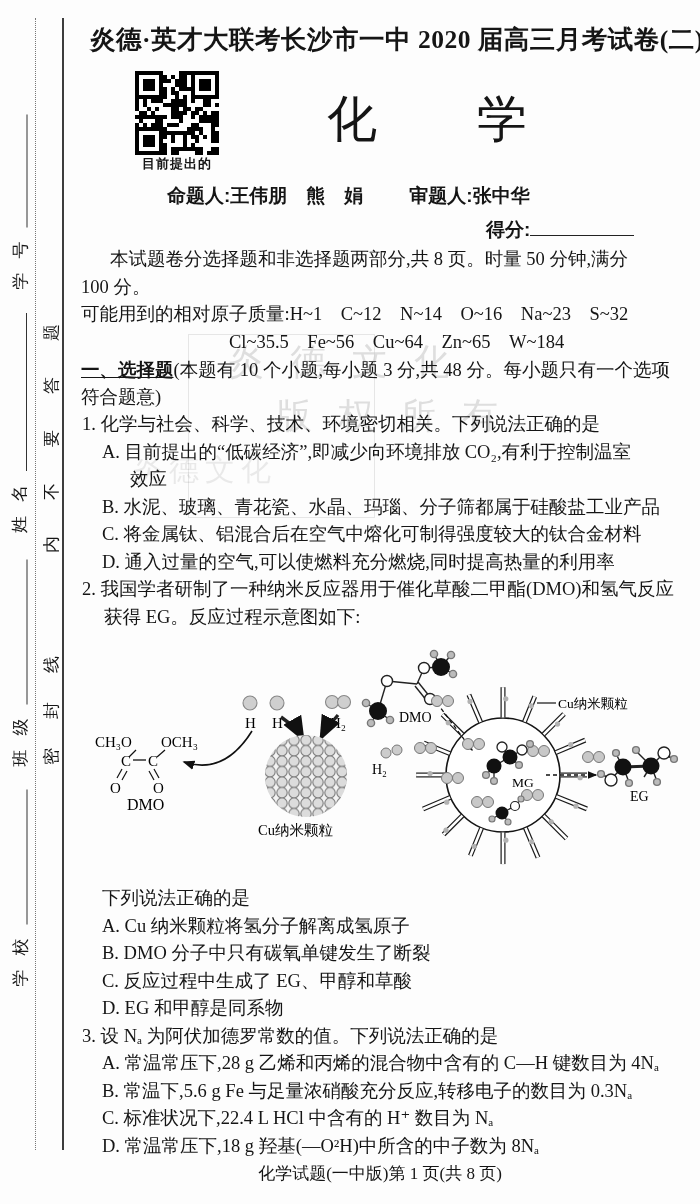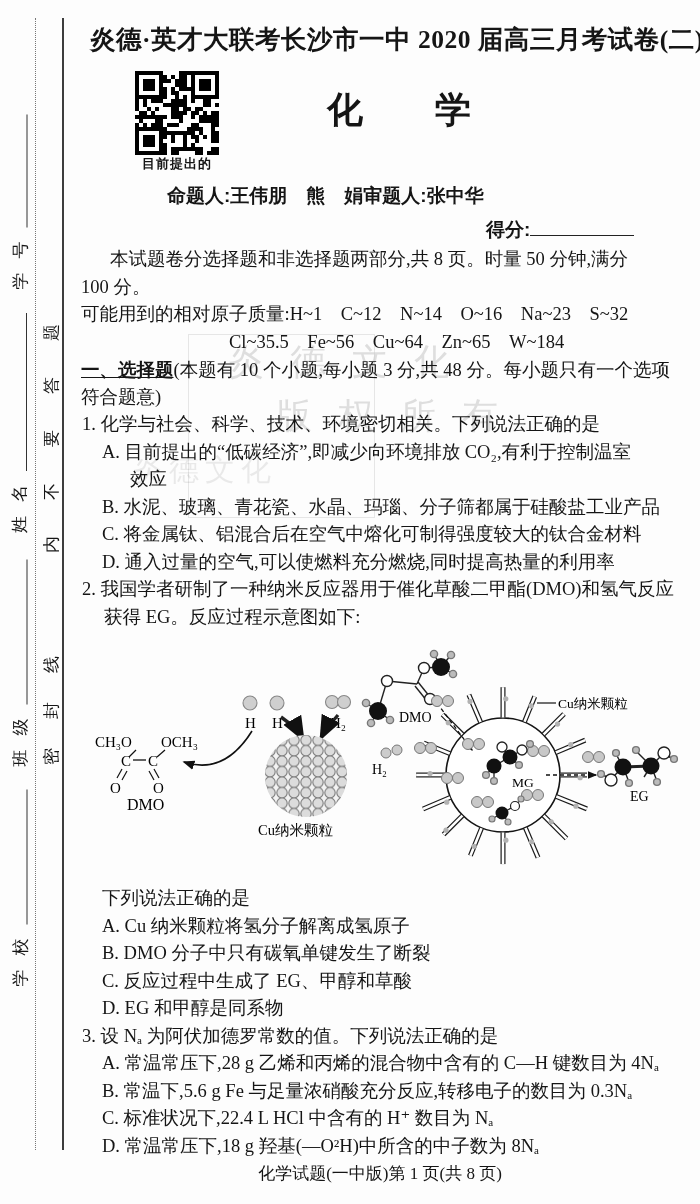--- a/index.html
+++ b/index.html
@@ -13,23 +13,23 @@
   .solid-rule{left:62px;top:18px;height:1132px;width:0;border-left:2px solid #3d3d3d;}
 
   
   .vfield{display:flex;align-items:flex-end;transform:rotate(-90deg);font-size:17px;height:22px;}
   .vfield .lab{letter-spacing:14px;white-space:nowrap;line-height:22px;}
   .vfield .blank{flex:1;border-bottom:1.2px solid #333;margin-bottom:4px;}
   .vseal{transform:rotate(-90deg);font-size:17px;white-space:nowrap;line-height:22px;height:22px;text-align:center;}
 
   
   .main-title{left:90px;top:22px;font-size:25.5px;font-weight:700;letter-spacing:0.5px;white-space:nowrap;}
-  .subject{left:327px;top:86px;font-size:36px;font-weight:700;white-space:nowrap;}
+  .subject{left:327px;top:86px;font-size:50px;font-weight:400;white-space:nowrap;}
   .qr-label{left:131px;top:155px;width:92px;font-size:13px;font-weight:700;text-align:center;letter-spacing:1px;}
-  .setters{left:167px;top:183px;font-size:19px;font-weight:700;display:flex;white-space:nowrap;}
+  .setters{left:167px;top:183px;font-size:19px;font-weight:700;display:flex;column-gap:46px;white-space:nowrap;}
   .score{left:486px;top:217px;font-size:19px;font-weight:700;white-space:nowrap;}
   .score .score-line{display:inline-block;width:104px;height:15px;border-bottom:1.3px solid #222;}
 
   
   .wm{position:absolute;color:#c9c9c9;opacity:.58;font-size:36px;letter-spacing:26px;white-space:nowrap;}
   .wm2{position:absolute;color:rgba(0,0,0,0.08);font-size:30px;letter-spacing:6px;white-space:nowrap;}
   .wm-box{position:absolute;left:188px;top:334px;width:185px;height:182px;border:1px solid #e6e6e6;}
 
   
   .content{left:63px;top:246px;width:634px;}

